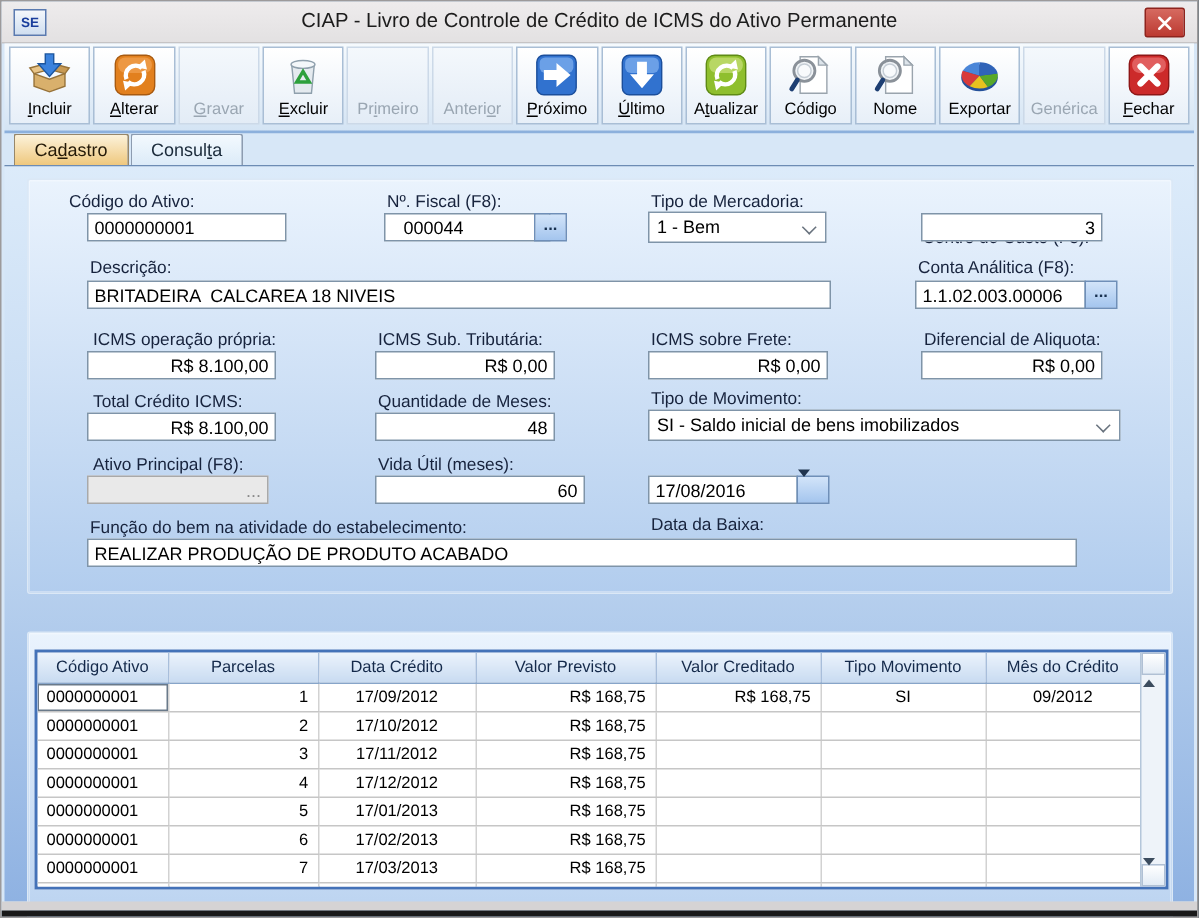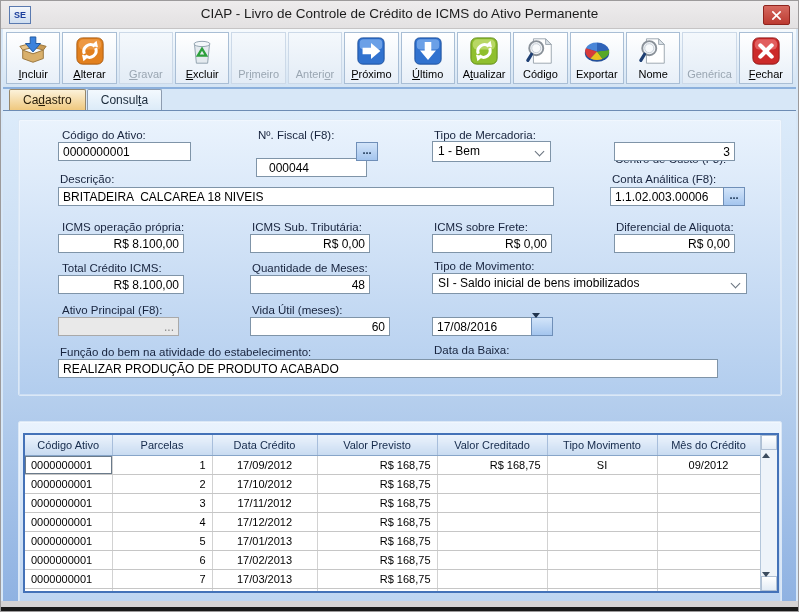--- a/index.html
+++ b/index.html
@@ -27,21 +27,21 @@
   .close-btn {
     position:absolute; right:8px; top:4px; width:27px; height:20px;
     background:linear-gradient(#d66a60,#bc3a31); border:1px solid #8e241e; border-radius:2px;
     display:flex; align-items:center; justify-content:center; cursor:pointer;
   }
   
   .toolbar {
     position:absolute; top:28px; left:2px; right:2px; height:60px;
     background:linear-gradient(#f6fafd,#d4e4f4);
     border-bottom:2px solid #8cb0dc;
-    display:flex; align-items:center; padding:2px 3px 3px 3px; gap:2px;
+    display:flex; align-items:flex-start; padding:2px 3px 3px 3px; gap:2px;
   }
   .tbtn {
     flex:1 1 0; display:flex; flex-direction:column; align-items:center; justify-content:flex-end;
     border:1px solid #a9bed5; background:linear-gradient(#ffffff,#e7eff8);
     font-size:11px; color:#000; padding:1px 0 2px 0; cursor:pointer; min-width:0;
   }
   .tbtn .btn-icon { height:34px; display:flex; align-items:center; justify-content:center; }
   .tbtn .btn-label { white-space:nowrap; line-height:13px; }
   .tbtn.disabled { background:linear-gradient(#f4f8fc,#e3ecf6); border-color:#ccd9e8; color:#9aa6b2; cursor:default; }
   
@@ -257,44 +257,44 @@
           <circle cx="12" cy="13" r="4.8" fill="#f8fafc" stroke="#c5cdd5"></circle>
           <path d="M7 19.5 L3 26" stroke="#1e3f73" stroke-width="3.4" stroke-linecap="round"></path>
         </svg>
       </span>
       <span class="btn-label">Código</span>
     </div>
 
     <div class="tbtn">
       <span class="btn-icon">
         <svg width="30" height="30" viewBox="0 0 32 32">
+          <path d="M9 3 h13 l6 6 v20 h-19 z" fill="#ffffff" stroke="#9aa4ad"></path>
+          <path d="M22 3 l6 6 h-6 z" fill="#dde4ea" stroke="#9aa4ad"></path>
+          <circle cx="12" cy="13" r="7.5" fill="#eef2f6" fill-opacity="0.85" stroke="#8a9199" stroke-width="2"></circle>
+          <circle cx="12" cy="13" r="4.8" fill="#f8fafc" stroke="#c5cdd5"></circle>
+          <path d="M7 19.5 L3 26" stroke="#1e3f73" stroke-width="3.4" stroke-linecap="round"></path>
+        </svg>
+      </span>
+      <span class="btn-label">Nome</span>
+    </div>
+
+    <div class="tbtn">
+      <span class="btn-icon">
+        <svg width="30" height="30" viewBox="0 0 32 32">
           <ellipse cx="16" cy="18" rx="13" ry="9.5" fill="#24509a"></ellipse>
           <path d="M16 16.5 L16 7 A13 9.5 0 0 0 4 13 Z" fill="#4a86d8"></path>
           <path d="M16 16.5 L4 13 A13 9.5 0 0 0 9 24 Z" fill="#d83a3a"></path>
           <path d="M16 16.5 L9 24 A13 9.5 0 0 0 22 24.5 Z" fill="#e8c21e"></path>
           <path d="M16 16.5 L22 24.5 A13 9.5 0 0 0 29 15 Z" fill="#58a828"></path>
           <path d="M16 16.5 L29 15 A13 9.5 0 0 0 16 7 Z" fill="#2f63b8"></path>
         </svg>
       </span>
       <span class="btn-label">Exportar</span>
     </div>
 
-    <div class="tbtn">
-      <span class="btn-icon">
-        <svg width="30" height="30" viewBox="0 0 32 32">
-          <path d="M9 3 h13 l6 6 v20 h-19 z" fill="#ffffff" stroke="#9aa4ad"></path>
-          <path d="M22 3 l6 6 h-6 z" fill="#dde4ea" stroke="#9aa4ad"></path>
-          <circle cx="12" cy="13" r="7.5" fill="#eef2f6" fill-opacity="0.85" stroke="#8a9199" stroke-width="2"></circle>
-          <circle cx="12" cy="13" r="4.8" fill="#f8fafc" stroke="#c5cdd5"></circle>
-          <path d="M7 19.5 L3 26" stroke="#1e3f73" stroke-width="3.4" stroke-linecap="round"></path>
-        </svg>
-      </span>
-      <span class="btn-label">Nome</span>
-    </div>
-
     <div class="tbtn disabled">
       <span class="btn-icon"></span>
       <span class="btn-label">Genérica</span>
     </div>
 
     <div class="tbtn">
       <span class="btn-icon">
         <svg width="30" height="30" viewBox="0 0 32 32">
           <rect x="2" y="2" width="28" height="28" rx="6" fill="#cc2a2a" stroke="#8e1616"></rect>
           <rect x="4" y="3.5" width="24" height="11" rx="5" fill="#e87070" opacity="0.75"></rect>
@@ -308,25 +308,25 @@
 
   <div class="tabstrip">
     <div class="tab active">Ca<u>d</u>astro</div>
     <div class="tab">Consul<u>t</u>a</div>
   </div>
 
   <div class="content">
 
     <div class="panel form-panel">
 
-      <label class="flabel" style="left:43px; top:9px;">Código do Ativo:</label>
+      <label class="flabel" style="left:27px; top:9px;">Código do Ativo:</label>
       <input class="finput" style="left: 39px; top: 22px; width: 133px;" value="0000000001">
 
       <label class="flabel" style="left:239px; top:9px;">Nº. Fiscal (F8):</label>
-      <input class="finput" style="left: 237px; top: 38px; width: 111px; padding-left: 12px;" value="000044">
+      <input class="finput" style="left: 237px; top: 22px; width: 111px; padding-left: 12px;" value="000044">
       <span class="browse-btn" style="left:337px; top:22px;">...</span>
 
       <label class="flabel" style="left:415px; top:9px;">Tipo de Mercadoria:</label>
       <div class="combo" style="left:413px; top:21px; width:119px;">
         <span>1 - Bem</span>
         <span class="chev"></span>
       </div>
 
       <label class="flabel" style="left:596px; top:9px;margin-top:24px;">Centro de Custo (F8):</label>
       <input class="finput num" style="left: 595px; top: 22px; width: 121px;" value="3">

